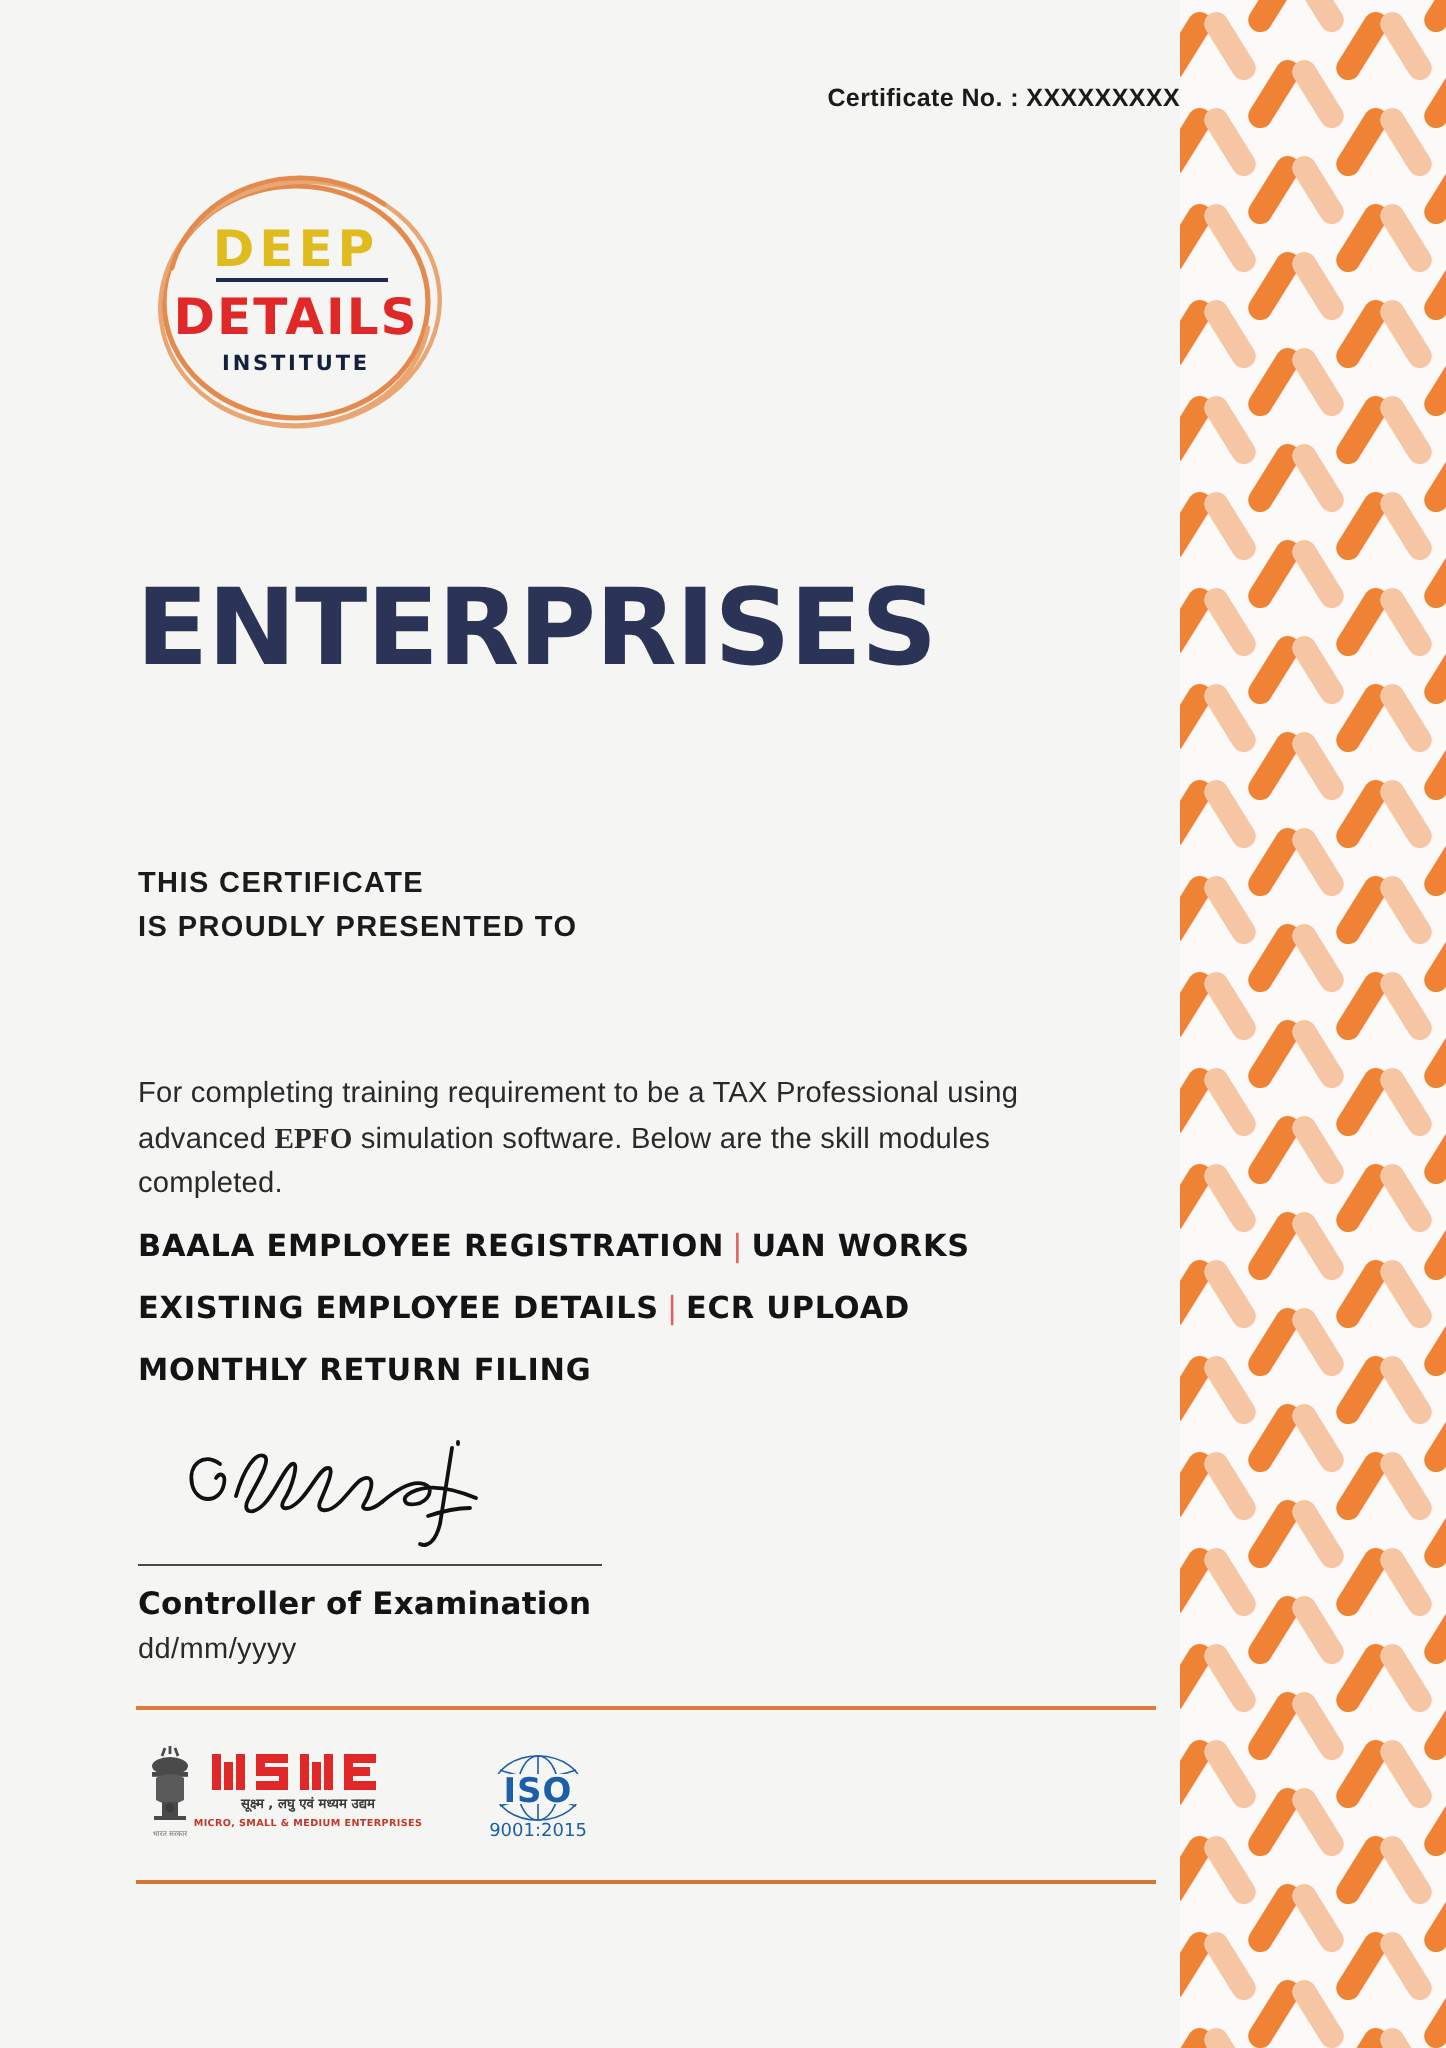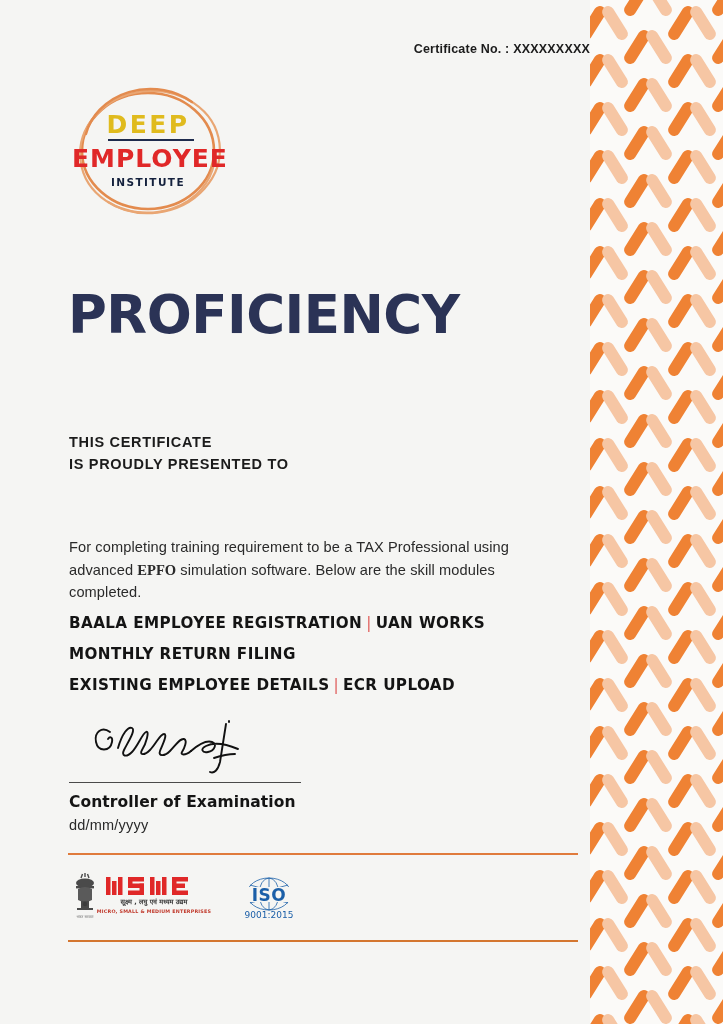--- a/index.html
+++ b/index.html
@@ -485,46 +485,46 @@
   <div class="logo">
     <svg width="152" height="138" viewBox="0 0 152 138">
       <ellipse cx="76" cy="69" rx="66" ry="58" fill="none" stroke="#e38b4e" stroke-width="2.6"></ellipse>
       <ellipse cx="78" cy="70" rx="70" ry="61" fill="none" stroke="#e9a673" stroke-width="2.2" transform="rotate(-7 78 70)"></ellipse>
       <path d="M 14 52 A 66 58 0 0 1 120 20" fill="none" stroke="#e38b4e" stroke-width="2.4" stroke-linecap="round"></path>
       <path d="M 142 82 A 68 59 0 0 1 36 120" fill="none" stroke="#e9a673" stroke-width="2.2" stroke-linecap="round"></path>
     </svg>
     <div class="logo-text">
       <div class="logo-deep">DEEP</div>
       <div class="logo-rule"></div>
-      <div class="logo-tax">EMPLOYEE</div>
+      <div class="logo-tax">DETAILS</div>
       <div class="logo-inst">INSTITUTE</div>
     </div>
   </div>
 
-  <div class="title">PROFICIENCY</div>
+  <div class="title">ENTERPRISES</div>
 
   <div class="presented">
     <div>THIS CERTIFICATE</div>
     <div>IS PROUDLY PRESENTED TO</div>
   </div>
 
 
   <div class="body-text">
     <span>For completing training requirement to be a TAX Professional using advanced </span><b class="epfo">EPFO</b><span> simulation software. Below are the skill modules completed.</span>
   </div>
 
   <div class="modules">
     <div class="mod-line">
       <span>BAALA EMPLOYEE REGISTRATION</span><span class="sep">|</span><span>UAN WORKS</span>
     </div>
     <div class="mod-line">
-      <span>MONTHLY RETURN FILING</span>
+      <span>EXISTING EMPLOYEE DETAILS</span><span class="sep">|</span><span>ECR UPLOAD</span>
     </div>
     <div class="mod-line">
-      <span>EXISTING EMPLOYEE DETAILS</span><span class="sep">|</span><span>ECR UPLOAD</span>
+      <span>MONTHLY RETURN FILING</span>
     </div>
   </div>
 
   <svg class="sign-svg" width="180" height="62" viewBox="0 0 180 62">
     <g fill="none" stroke="#111" stroke-width="1.9" stroke-linecap="round" stroke-linejoin="round">
       <path d="M22 14 C14 8, 6 14, 8 24 C10 34, 22 34, 24 24 C25 19, 22 18, 20 21"></path>
       <path d="M30 30 C34 16, 40 8, 44 10 C48 12, 40 24, 36 32 C33 38, 38 40, 44 34
                C50 28, 54 16, 58 14 C62 12, 58 26, 54 32 C51 37, 56 38, 62 32
                C68 26, 72 16, 76 16 C80 16, 74 28, 72 33 C70 38, 76 39, 82 33
                C88 27, 92 20, 96 21 C100 22, 96 31, 94 34 C92 37, 97 38, 103 33"></path>

